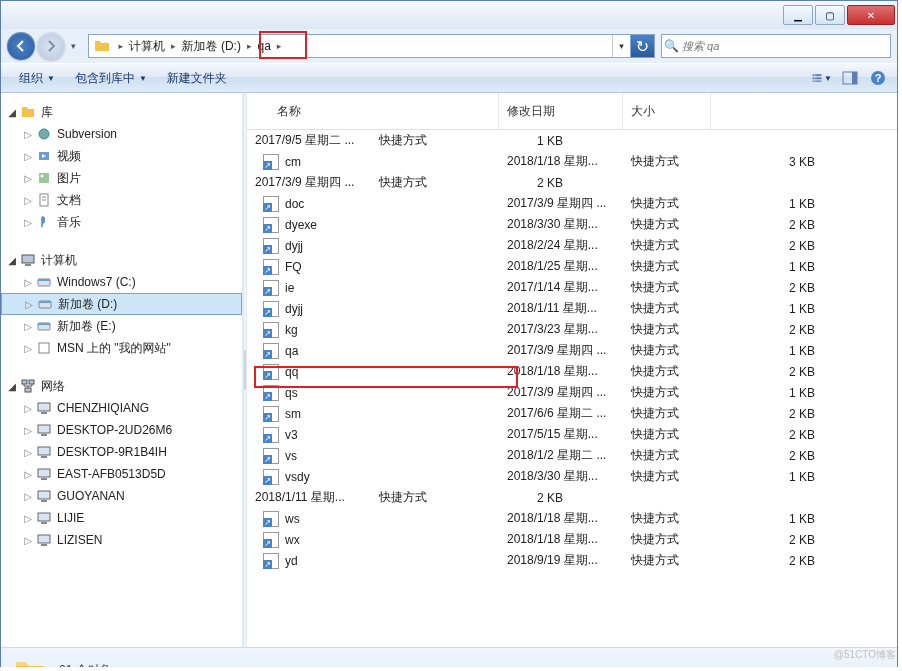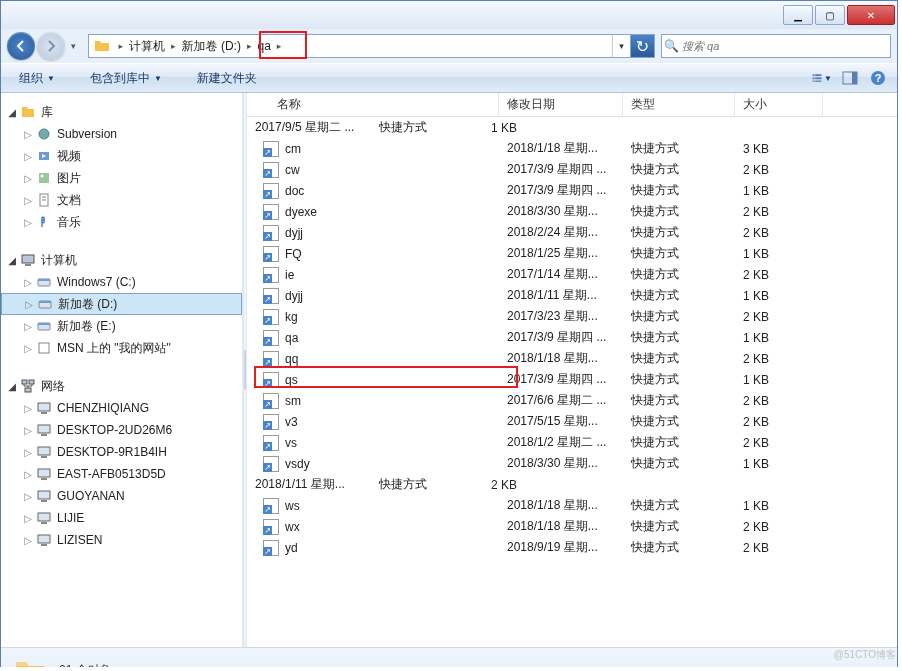--- a/index.html
+++ b/index.html
@@ -14,44 +14,44 @@
 .addrbar { flex:1; height:24px; background:#fff; border:1px solid #8aa5c7; display:flex; align-items:center; margin-left:8px; position:relative;}
 .addrbar .folder-icon { width:18px; height:18px; margin:0 4px; }
 .crumb { font-size:12px; padding:0 2px; cursor:pointer; color:#222;}
 .crumb-sep { font-size:9px; color:#555; padding:0 4px; cursor:pointer;}
 .addr-right { margin-left:auto; display:flex; align-items:center; height:100%;}
 .addr-right .dd { width:18px; height:100%; display:flex; align-items:center; justify-content:center; font-size:9px; color:#333; border-left:1px solid #ccc; cursor:pointer;}
 .addr-right .refresh { width:24px; height:100%; display:flex; align-items:center; justify-content:center; border-left:1px solid #8aa5c7; background:linear-gradient(#4a84c8,#2a5a9a); color:#fff; cursor:pointer;}
 .searchbar { width:230px; height:24px; background:#fff; border:1px solid #8aa5c7; margin-left:6px; display:flex; align-items:center;}
 .searchbar .mag { width:20px; font-size:12px; color:#777; text-align:center;}
 .searchbar input { border:none; outline:none; flex:1; font-size:11px; font-style:italic; color:#888; background:transparent;}
-.toolbar { height:30px; background:linear-gradient(#f4f8fd 0%, #dfe9f5 45%, #cddff0 46%, #e0ecf8 100%); border-top:1px solid #fff; border-bottom:1px solid #b0c4de; display:flex; align-items:center; padding:0 8px; font-size:12px; color:#1a3a6a;gap:15px;}
+.toolbar { height:30px; background:linear-gradient(#f4f8fd 0%, #dfe9f5 45%, #cddff0 46%, #e0ecf8 100%); border-top:1px solid #fff; border-bottom:1px solid #b0c4de; display:flex; align-items:center; padding:0 8px; font-size:12px; color:#1a3a6a;}
 .tb-item { display:flex; align-items:center; padding:0 10px; cursor:pointer; height:100%;}
 .tb-item .dd { font-size:8px; margin-left:4px;}
 .tb-right { margin-left:auto; display:flex; align-items:center; gap:6px;}
 .tb-ico { width:22px; height:22px; display:flex; align-items:center; justify-content:center; cursor:pointer; border:1px solid transparent; border-radius:2px;}
 .body { display:flex; height:554px; background:#fff;}
 .sidebar { width:242px; border-right:1px solid #e0e8f0; overflow-y:auto; padding:8px 0; font-size:12px;}
 .tree-group { margin-bottom:16px;}
 .tree-item { display:flex; align-items:center; height:22px; padding-left:4px; cursor:pointer; color:#222; white-space:nowrap;}
 .tree-item.selected { background:#cde6f7; border:1px solid #7da2ce; height:22px; box-sizing:border-box;}
 .tree-arrow { width:14px; font-size:10px; color:#888; text-align:center;}
 .tree-arrow.open { color:#444;}
 .tree-ico { width:18px; height:16px; margin-right:4px; display:inline-flex; align-items:center; justify-content:center;}
 .indent1 { padding-left:20px;}
 .content { flex:1; display:flex; flex-direction:column; position:relative;}
-.list-header { height:24px; display:flex; border-bottom:1px solid #e0e0e0; font-size:12px; color:#333;}
+.list-header { height:37px; display:flex; border-bottom:1px solid #e0e0e0; font-size:12px; color:#333;}
 .list-header .col { padding:4px 8px; border-right:1px solid #e8e8e8; cursor:pointer; display:flex; align-items:center;}
 .list-body { flex:1; overflow-y:auto; font-size:12px;}
 .row { display:flex; height:21px; align-items:center; color:#222;}
 .cell { padding:0 8px; white-space:nowrap; overflow:hidden;}
 .col-name { width:252px; display:flex; align-items:center; padding-left:16px;}
 .col-date { width:124px;}
 .col-type { width:112px;}
-.col-size { width:88px; }
+.col-size { width:88px; text-align:right;}
 .file-ico { width:16px; height:16px; margin-right:6px; background:#fff; border:1px solid #999; position:relative; display:inline-block;}
 .file-ico::after { content:'↗'; font-size:8px; position:absolute; bottom:-1px; left:-1px; background:#4a84c8; color:#fff; width:9px; height:9px; line-height:9px; text-align:center;}
 .redbox1 { position:absolute; border:2px solid #e02020; left:258px; top:30px; width:48px; height:28px; pointer-events:none; z-index:10;}
 .redbox2 { position:absolute; border:2px solid #e02020; left:253px; top:365px; width:264px; height:22px; pointer-events:none; z-index:10;}
 .statusbar { height:46px; background:linear-gradient(#f0f5fc,#e4edf8); border-top:1px solid #cdd9e8; display:flex; align-items:center; padding:0 12px; font-size:12px; color:#333;}
 .statusbar .big-ico { width:34px; height:34px; margin-right:12px;}
 .watermark { position:absolute; right:1px; bottom:4px; font-size:10px; color:#c0c0c0;}
 .splitter { width:4px; background:#f0f4fa; border-left:1px solid #e0e8f0; border-right:1px solid #e0e8f0; cursor:col-resize; display:flex; align-items:center; justify-content:center;}
 .splitter::after { content:''; width:2px; height:40px; background:#c8d4e4; border-radius:1px;}
 
@@ -351,43 +351,38 @@
           </div>
       </div>
     </div>
 
     <div class="splitter"></div>
 
     <div class="content">
       <div class="list-header">
         <div class="col col-name" style="padding-left:30px">名称</div>
         <div class="col col-date">修改日期</div>
-        <div class="col col-type">类型</div>
         <div class="col col-size" style="text-align:right">大小</div>
       </div>
       <div class="list-body" id="file-rows">
           <div class="row">
             <div class="cell col-date">2017/9/5 星期二 ...</div>
             <div class="cell col-type">快捷方式</div>
             <div class="cell col-size">1 KB</div>
           </div>
           <div class="row">
             <div class="cell col-name">
               <span class="file-ico"></span>
               <span>cm</span>
             </div>
             <div class="cell col-date">2018/1/18 星期...</div>
             <div class="cell col-type">快捷方式</div>
             <div class="cell col-size">3 KB</div>
           </div>
           <div class="row">
-            <div class="cell col-name">
-              <span class="file-ico"></span>
-              <span>cw</span>
-            </div>
             <div class="cell col-date">2017/3/9 星期四 ...</div>
             <div class="cell col-type">快捷方式</div>
             <div class="cell col-size">2 KB</div>
           </div>
           <div class="row">
             <div class="cell col-name">
               <span class="file-ico"></span>
               <span>doc</span>
             </div>
             <div class="cell col-date">2017/3/9 星期四 ...</div>

